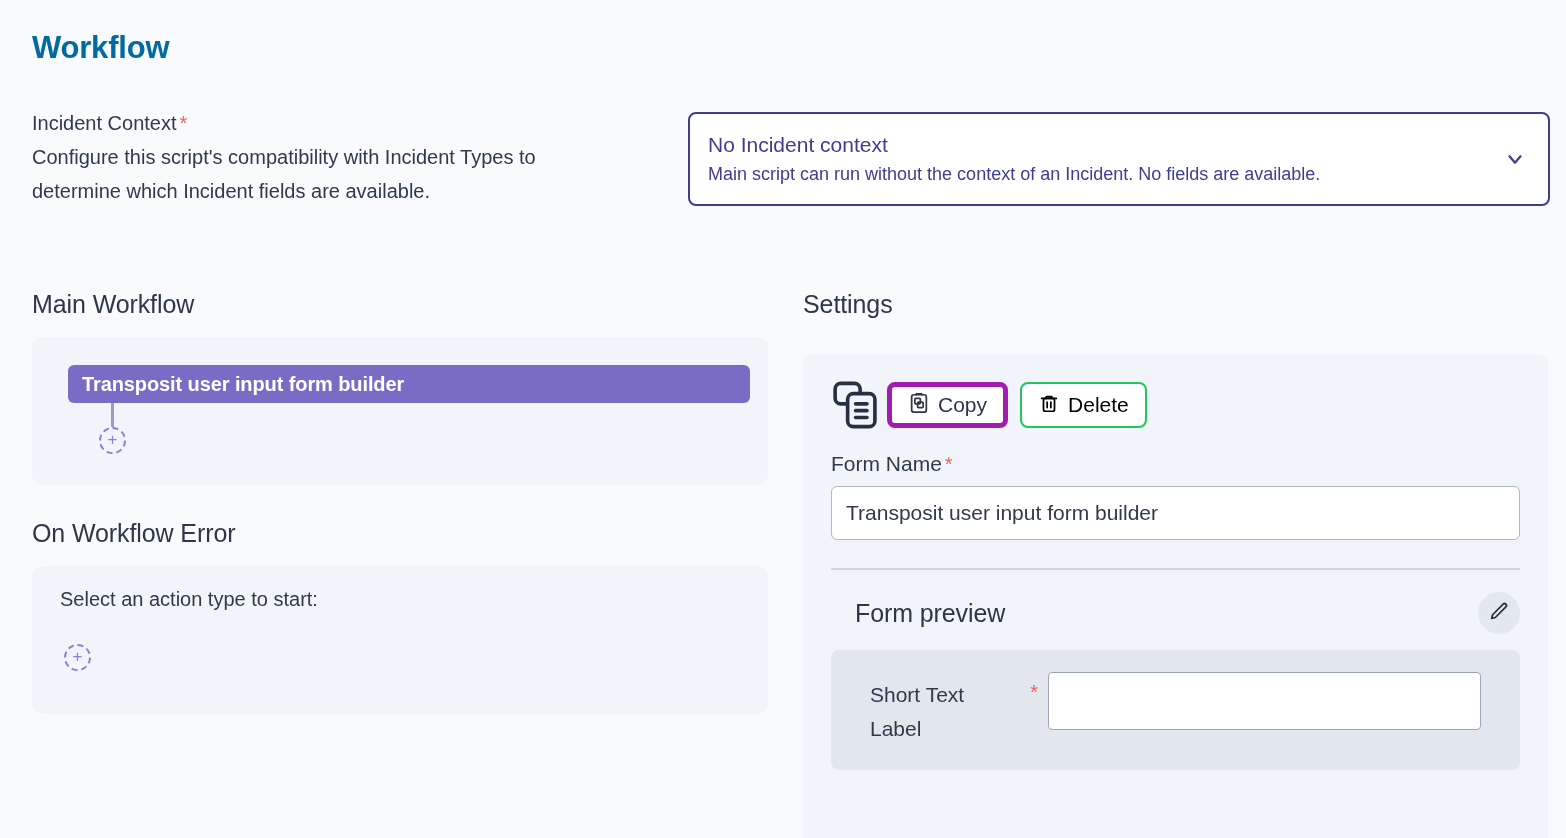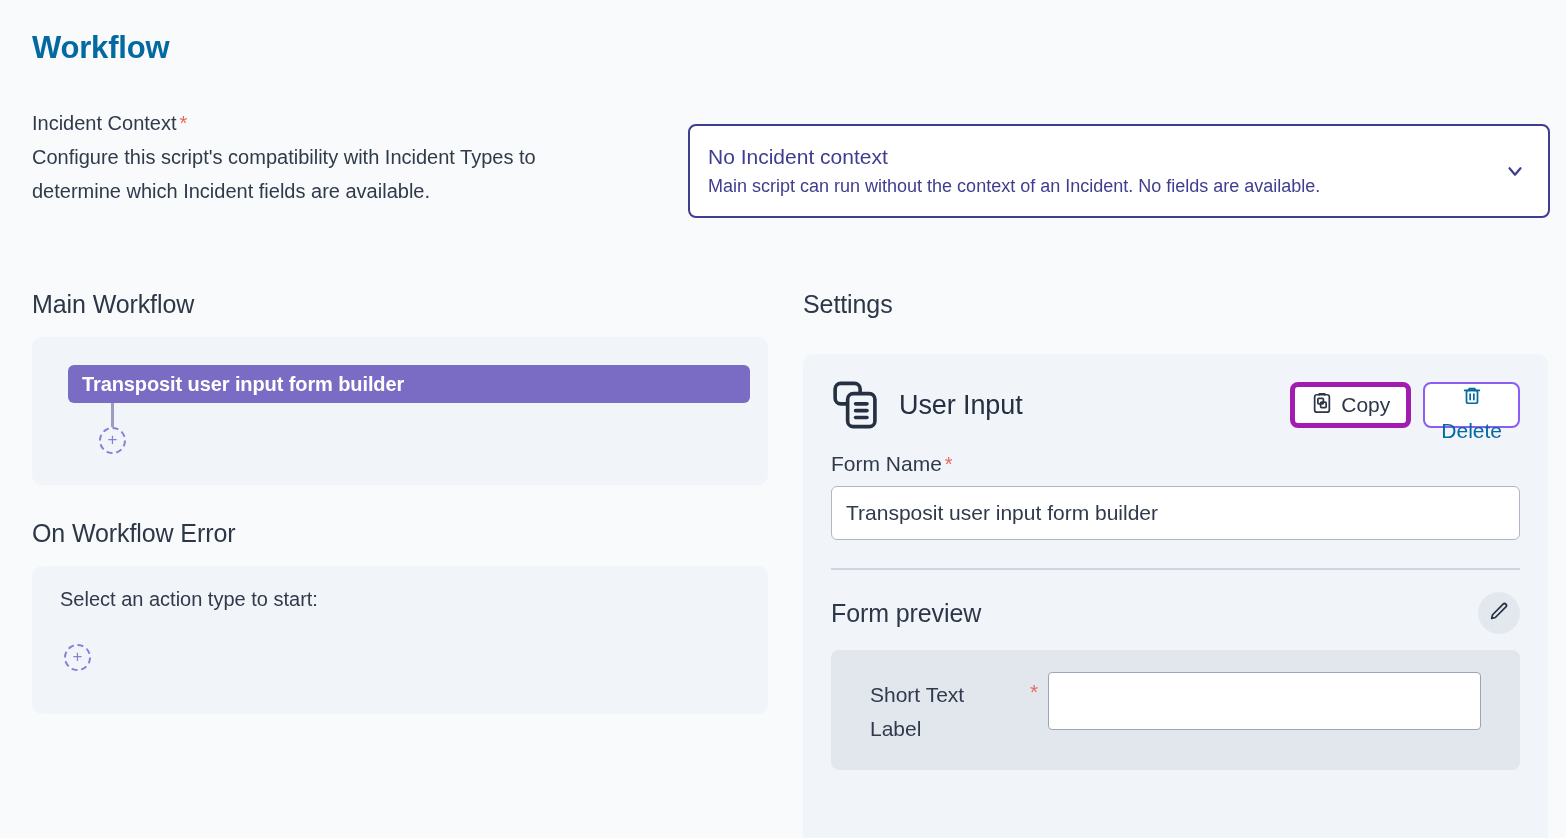--- a/index.html
+++ b/index.html
@@ -55,21 +55,21 @@
     font-size: 20px;
     color: #303a4b;
     line-height: 1.7;
     max-width: 570px;
     margin-top: 1px;
   }
 
   .ctx-select {
     position: absolute;
     left: 688px;
-    top: 16px;
+    top: 4px;
     width: 862px;
     min-height: 92px;
     background: #ffffff;
     border: 2px solid #3f3d8f;
     border-radius: 8px;
     padding: 16px 22px 16px 18px;
     display: flex;
     align-items: center;
     justify-content: space-between;
     cursor: pointer;
@@ -235,23 +235,22 @@
     font-size: 21px;
     cursor: pointer;
     white-space: nowrap;
   }
   .btn-copy {
     border: 5px solid #a21caf;
     color: #2d3748;
     margin-right: 12px;
   }
   .btn-delete {
-    border: 2px solid #8b5cf6;
-    color: #0369a1;
-    flex-direction: column;
+    border: 2px solid #22c55e;
+    color: #000000;
   }
   .btn svg { flex: none; }
 
   .field-label {
     font-size: 21px;
     color: #303a4b;
     margin-bottom: 10px;
   }
   .text-input {
     width: 100%;
@@ -270,20 +269,21 @@
     height: 2px;
     background: #ccd5e0;
     margin: 28px 0 22px 0;
   }
 
   .preview-header {
     display: flex;
     align-items: center;
     justify-content: space-between;
     margin-bottom: 16px;
+    margin-left: 24px;
   }
   .preview-title {
     font-size: 25px;
     color: #2d3748;
     letter-spacing: -0.1px;
   }
   .edit-btn {
     width: 42px;
     height: 42px;
     border-radius: 50%;
@@ -392,21 +392,20 @@
     <div class="panel-header">
       <span class="panel-icon">
         <svg width="56" height="50" viewBox="0 0 48 44" fill="none" stroke="currentColor" stroke-width="3.2" stroke-linecap="round" stroke-linejoin="round">
           <rect x="3" y="3" width="22" height="18" rx="5"></rect>
           <rect x="14" y="12" width="24" height="29" rx="5" fill="#f1f4f9"></rect>
           <line x1="21" y1="21" x2="31" y2="21"></line>
           <line x1="21" y1="27" x2="31" y2="27"></line>
           <line x1="21" y1="33" x2="31" y2="33"></line>
         </svg>
       </span>
-      <span class="panel-title">User Input</span>
 
       <button class="btn btn-copy">
         <span>
           <svg width="22" height="22" viewBox="0 0 24 24" fill="none" stroke="currentColor" stroke-width="1.9" stroke-linecap="round" stroke-linejoin="round">
             <rect x="4" y="3" width="16" height="19" rx="2.5"></rect>
             <path d="M9 3V2h6v1"></path>
             <rect x="7.5" y="7" width="6" height="6" rx="1"></rect>
             <rect x="10.5" y="11" width="6" height="6" rx="1"></rect>
           </svg>
         </span>

